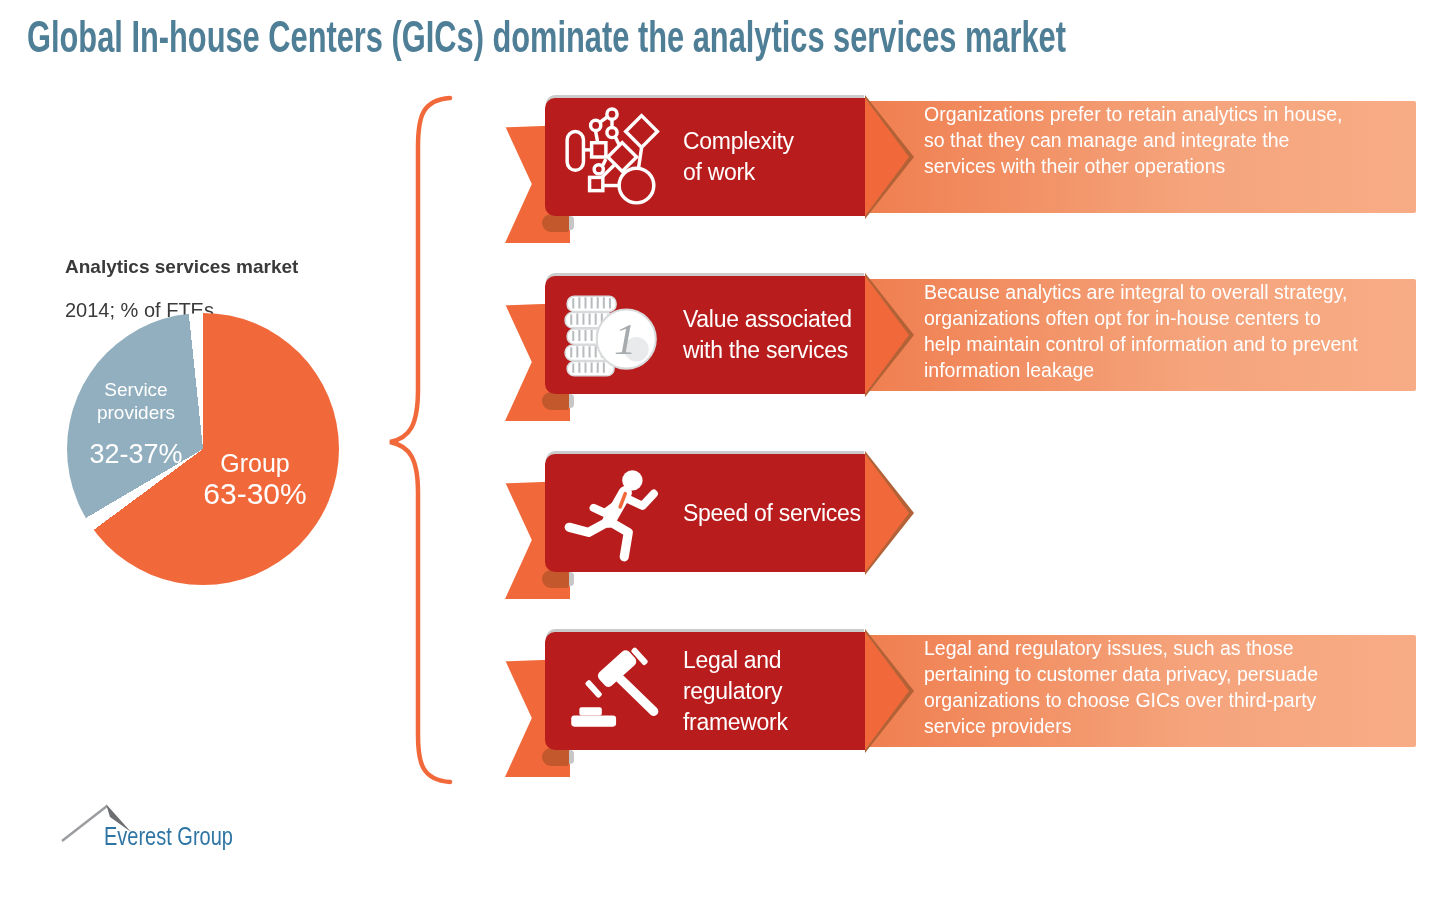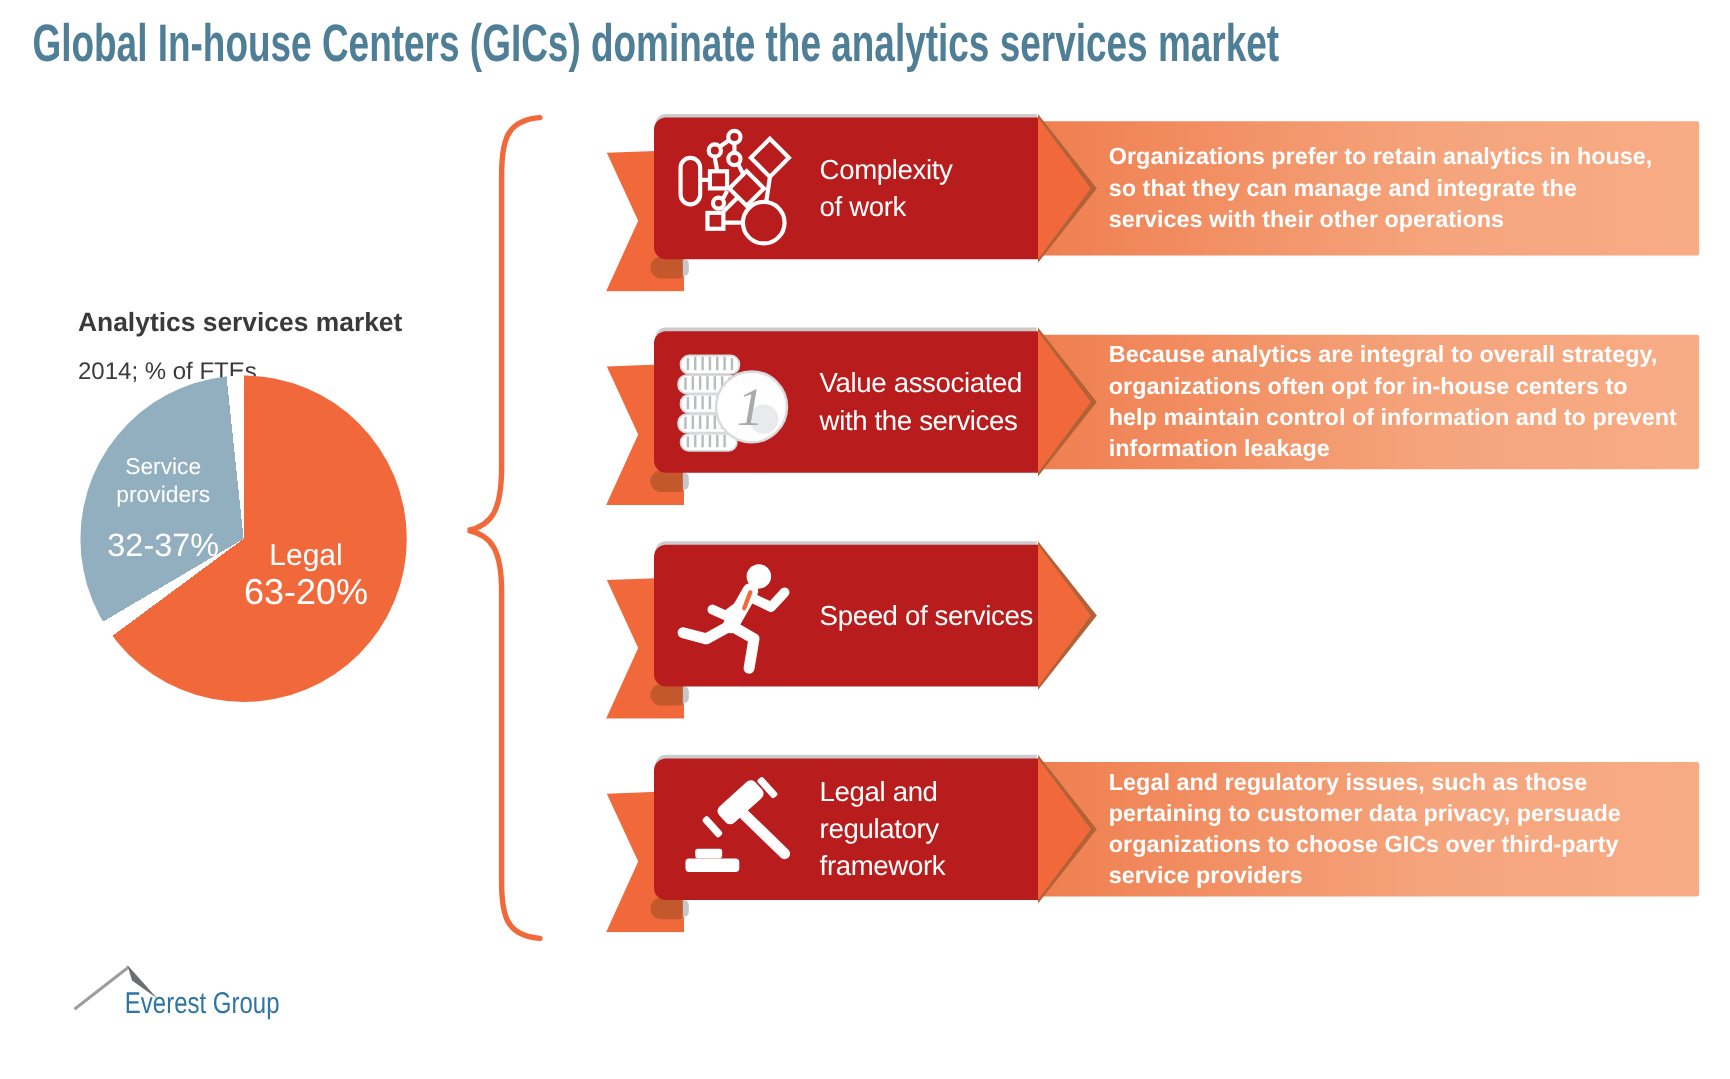--- a/index.html
+++ b/index.html
@@ -8,21 +8,21 @@
 
   
   .main-title{
     position:absolute;left:27px;top:12px;
     font-size:44px;font-weight:bold;color:#4F7E97;
     white-space:nowrap;letter-spacing:0px;
     transform:scaleX(0.70);transform-origin:left top;
   }
 
   
-  .pie-heading{position:absolute;left:65px;top:256px;font-size:22px;font-weight:bold;color:#3A3A3A;}
+  .pie-heading{position:absolute;left:65px;top:256px;font-size:19px;font-weight:bold;color:#3A3A3A;}
   .pie-subheading{position:absolute;left:65px;top:282px;font-size:20px;color:#3A3A3A;margin-top:17px;}
   .pie{
     position:absolute;left:67px;top:313px;width:272px;height:272px;border-radius:50%;
     background:conic-gradient(#F1693B 0deg 233.5deg,#ffffff 233.5deg 239.5deg,#92AFBF 239.5deg 354deg,#ffffff 354deg 360deg);
   }
   .pie-label{position:absolute;text-align:center;color:#ffffff;}
   .pie-label .sl{font-size:19px;line-height:23px;}
   .pie-label .sv{font-size:27px;line-height:32px;margin-top:14px;}
   .pie-label-service{left:73px;top:378px;width:126px;}
   .pie-label-gics{left:193px;top:449px;width:124px;}
@@ -36,21 +36,21 @@
   .row{position:absolute;left:500px;width:940px;height:150px;}
   .tail{
     position:absolute;left:3px;top:27px;width:67px;height:118px;background:#F1693B;z-index:1;
     clip-path:polygon(4% 2%,100% 0%,100% 100%,3% 100%,43% 50%);
   }
   .fold{position:absolute;left:42px;top:116px;width:27px;height:18px;background:#C2582B;border-radius:9px 3px 3px 9px;z-index:2;}
   .fold-shadow{position:absolute;left:66px;top:118px;width:8px;height:14px;background:#C6C6C6;border-radius:0 4px 4px 0;z-index:1;}
   .panel{
     position:absolute;left:360px;top:3px;width:556px;height:112px;z-index:3;border-radius:2px;
     background:linear-gradient(90deg,#EF7E4F 0%,#F5A47C 60%,#F8AC85 100%);
-    display:flex;align-items:center;font-weight:bold;
+    display:flex;align-items:flex-start;
   }
   .panel p{margin:0;padding:0 6px 0 64px;color:#ffffff;font-size:19.5px;line-height:26px;white-space:pre-line;}
   .banner{
     position:absolute;left:45px;top:0;width:320px;height:118px;background:#b91c1c;
     border-radius:10px 0 0 10px;z-index:4;box-shadow:0 -4px 0 -1px #CBCBCB;
   }
   .arrow-dark{position:absolute;right:-49px;top:-3px;width:0;height:0;
     border-top:62px solid transparent;border-bottom:62px solid transparent;border-left:49px solid #B26236;}
   .arrow{position:absolute;right:-44px;top:0;width:0;height:0;
     border-top:59px solid transparent;border-bottom:59px solid transparent;border-left:44px solid #F1693B;}
@@ -74,22 +74,22 @@
   <div class="main-title">Global In-house Centers (GICs) dominate the analytics services market</div>
 
   <div class="pie-heading">Analytics services market</div>
   <div class="pie-subheading">2014; % of FTEs</div>
   <div class="pie"></div>
   <div class="pie-label pie-label-service">
     <div class="sl">Service providers</div>
     <div class="sv">32-37%</div>
   </div>
   <div class="pie-label pie-label-gics">
-    <div class="gl">Legal</div>
-    <div class="gv">63-20%</div>
+    <div class="gl">Group</div>
+    <div class="gv">63-30%</div>
   </div>
 
   <svg class="brace" width="90" height="690" viewBox="0 0 90 690">
     <path d="M 72 3 C 44 5, 40 22, 40 52 L 40 294 C 40 330, 32 343, 12 347 C 32 351, 40 364, 40 398 L 40 640 C 40 668, 44 685, 72 687" fill="none" stroke="#F1693B" stroke-width="4.5" stroke-linecap="round"></path>
   </svg>
 
   <div class="row" style="top:98px">
     <div class="tail"></div>
     <div class="fold"></div>
     <div class="fold-shadow"></div>

